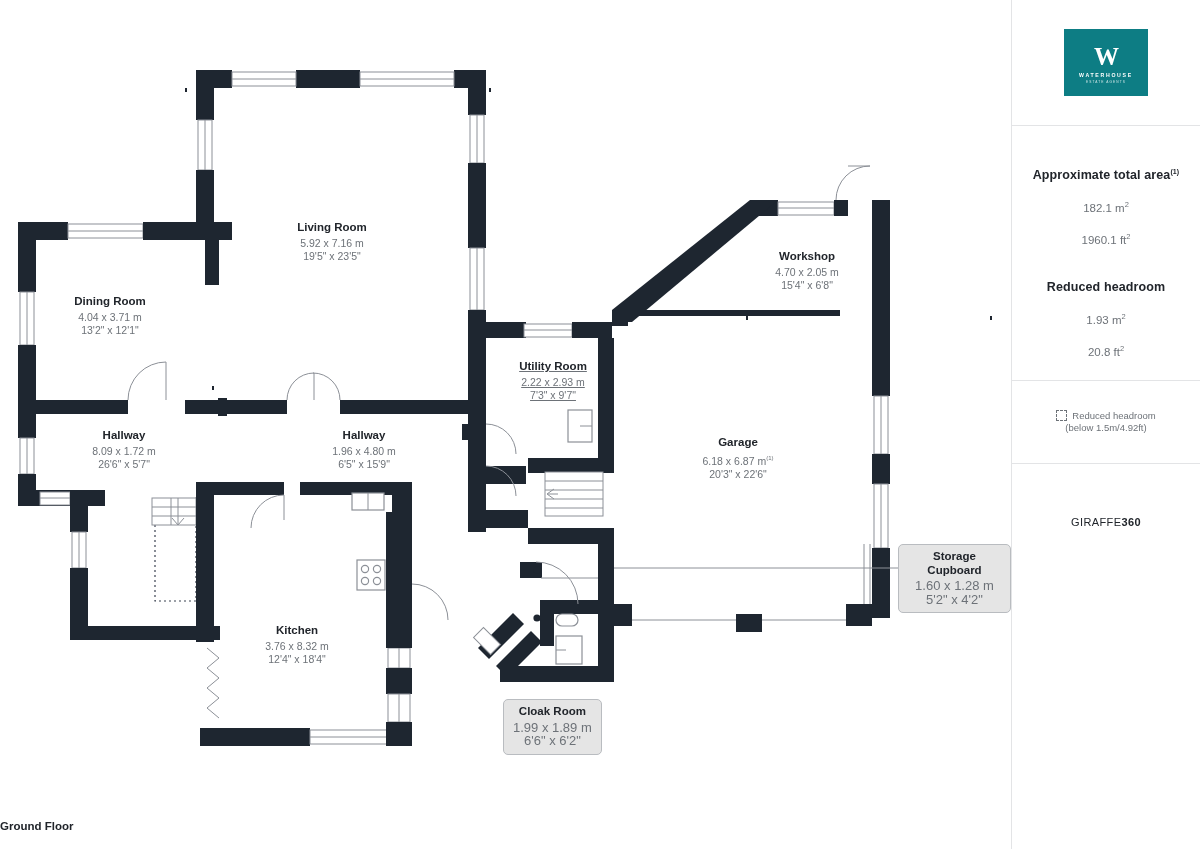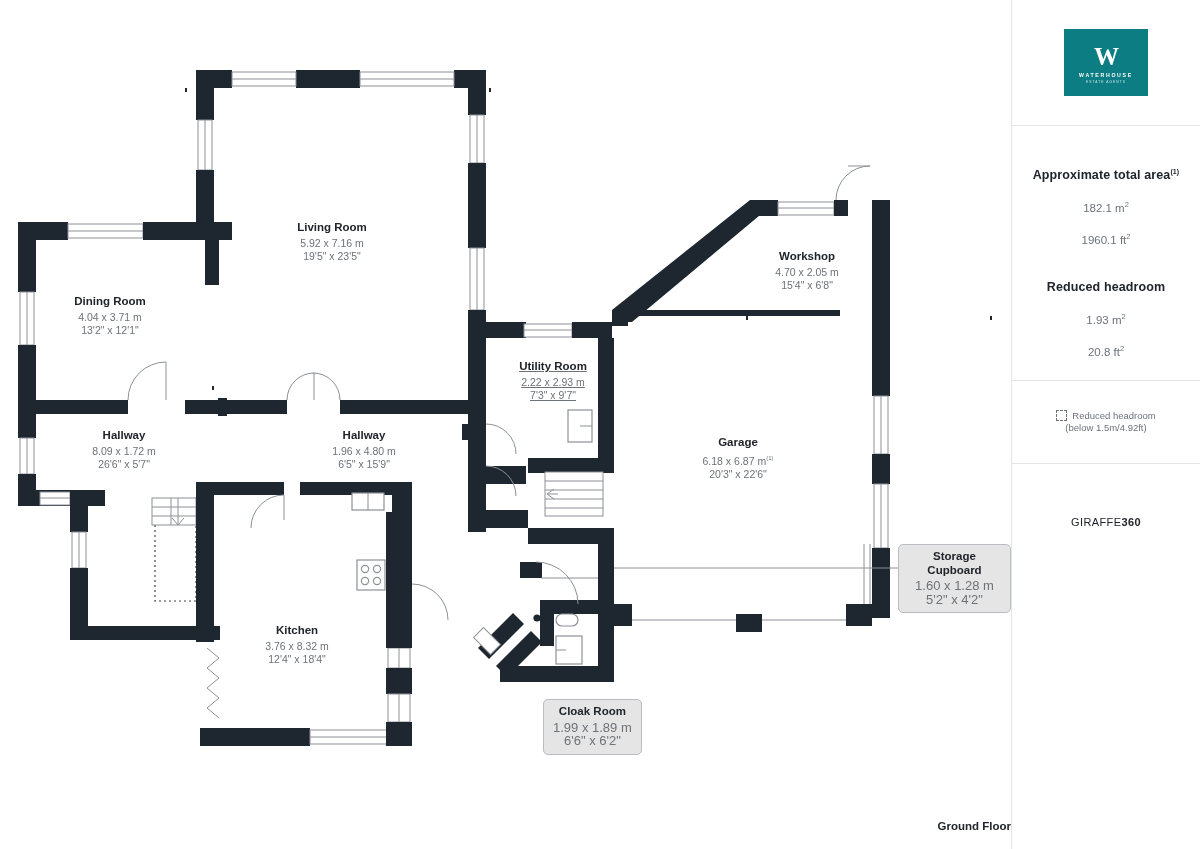--- a/index.html
+++ b/index.html
@@ -156,21 +156,21 @@
     position: absolute;
     left: 0; top: 0;
     width: 1011px;
     height: 672px;
   }
   #ground-floor-label {
     position: absolute;
     left: 0;
     top: 820px;
     width: 1011px;
-    text-align: right;
+    text-align: left;
     font-size: 11.5px;
     font-weight: 700;
     color: #21252b;
   }
   .room-label {
     position: absolute;
     text-align: center;
     color: #6d7278;
     line-height: 13.5px;
     white-space: nowrap;
@@ -491,21 +491,21 @@
       <span class="rl-dim">20'3" x 22'6"</span>
     </div>
 
     
     <div class="callout" style="left:898px; top:544px;">
       <span class="rl-name">Storage Cupboard</span>
       <span class="rl-dim">1.60 x 1.28 m</span>
       <span class="rl-dim">5'2" x 4'2"</span>
     </div>
 
-    <div class="callout" style="left:503px; top:699px;margin-left:40px;">
+    <div class="callout" style="left:503px; top:699px;">
       <span class="rl-name">Cloak Room</span>
       <span class="rl-dim">1.99 x 1.89 m</span>
       <span class="rl-dim">6'6" x 6'2"</span>
     </div>
 
     <div id="ground-floor-label">Ground Floor</div>
   </div>
 
   <div id="sidebar">
 

